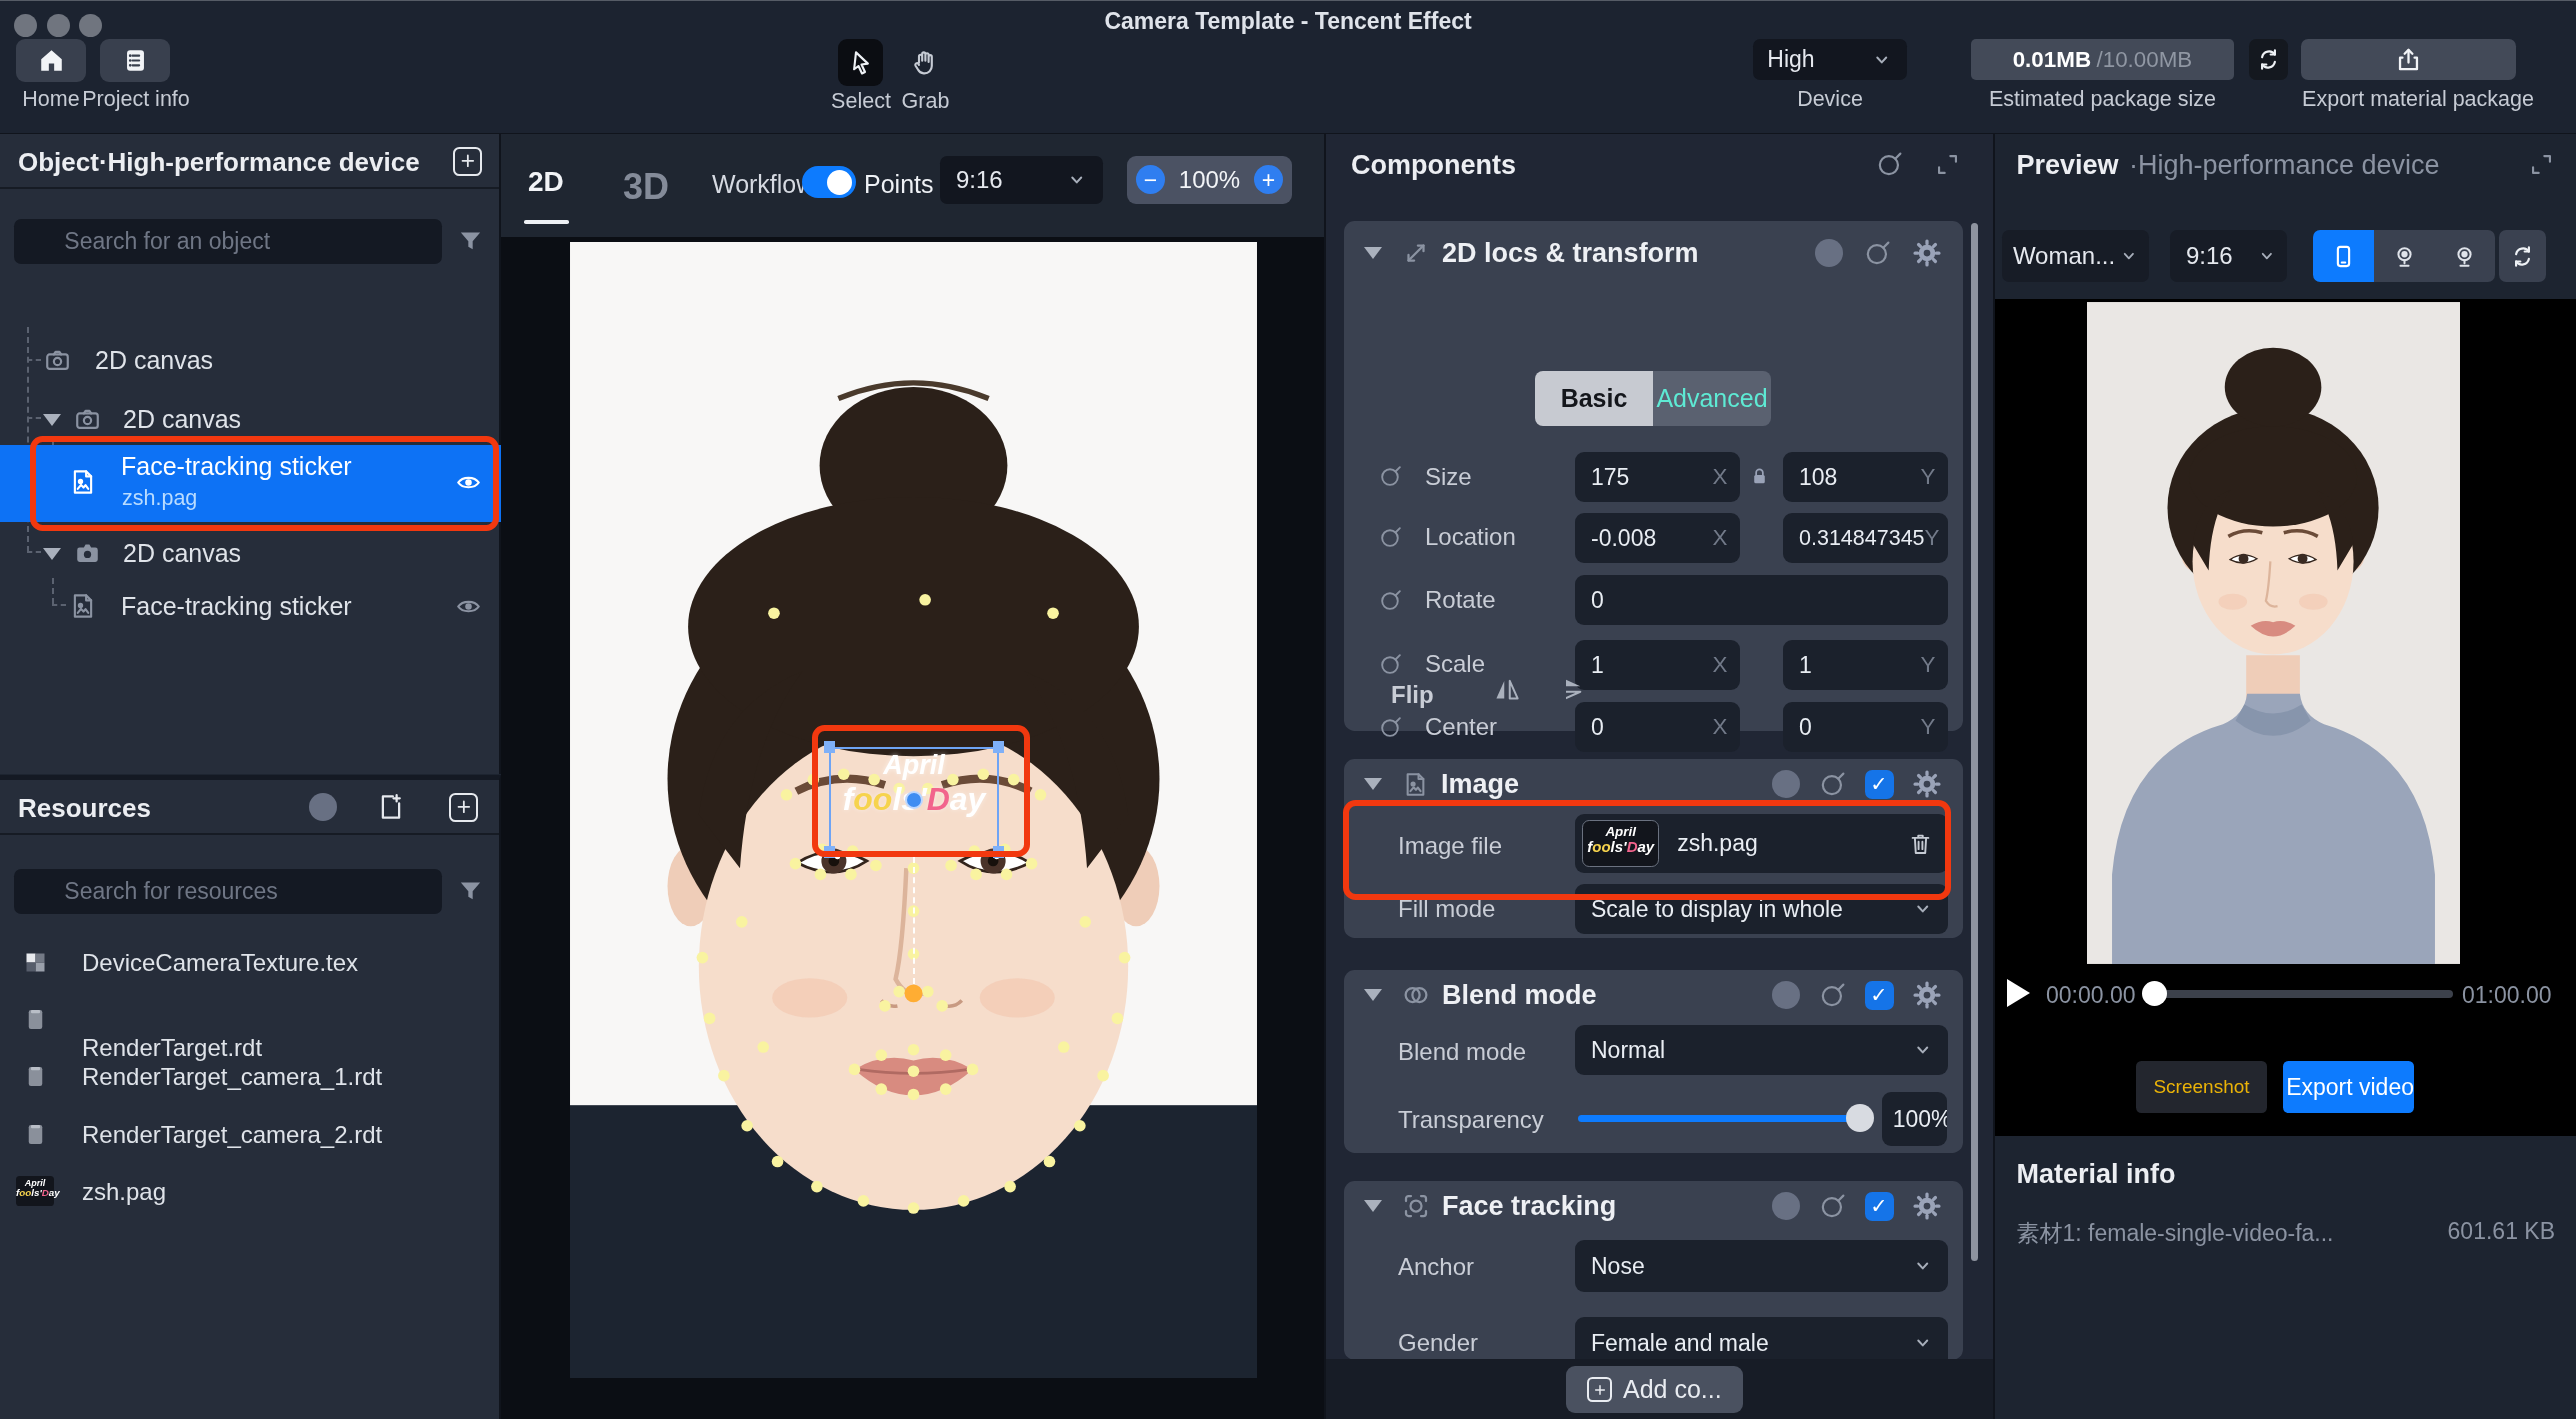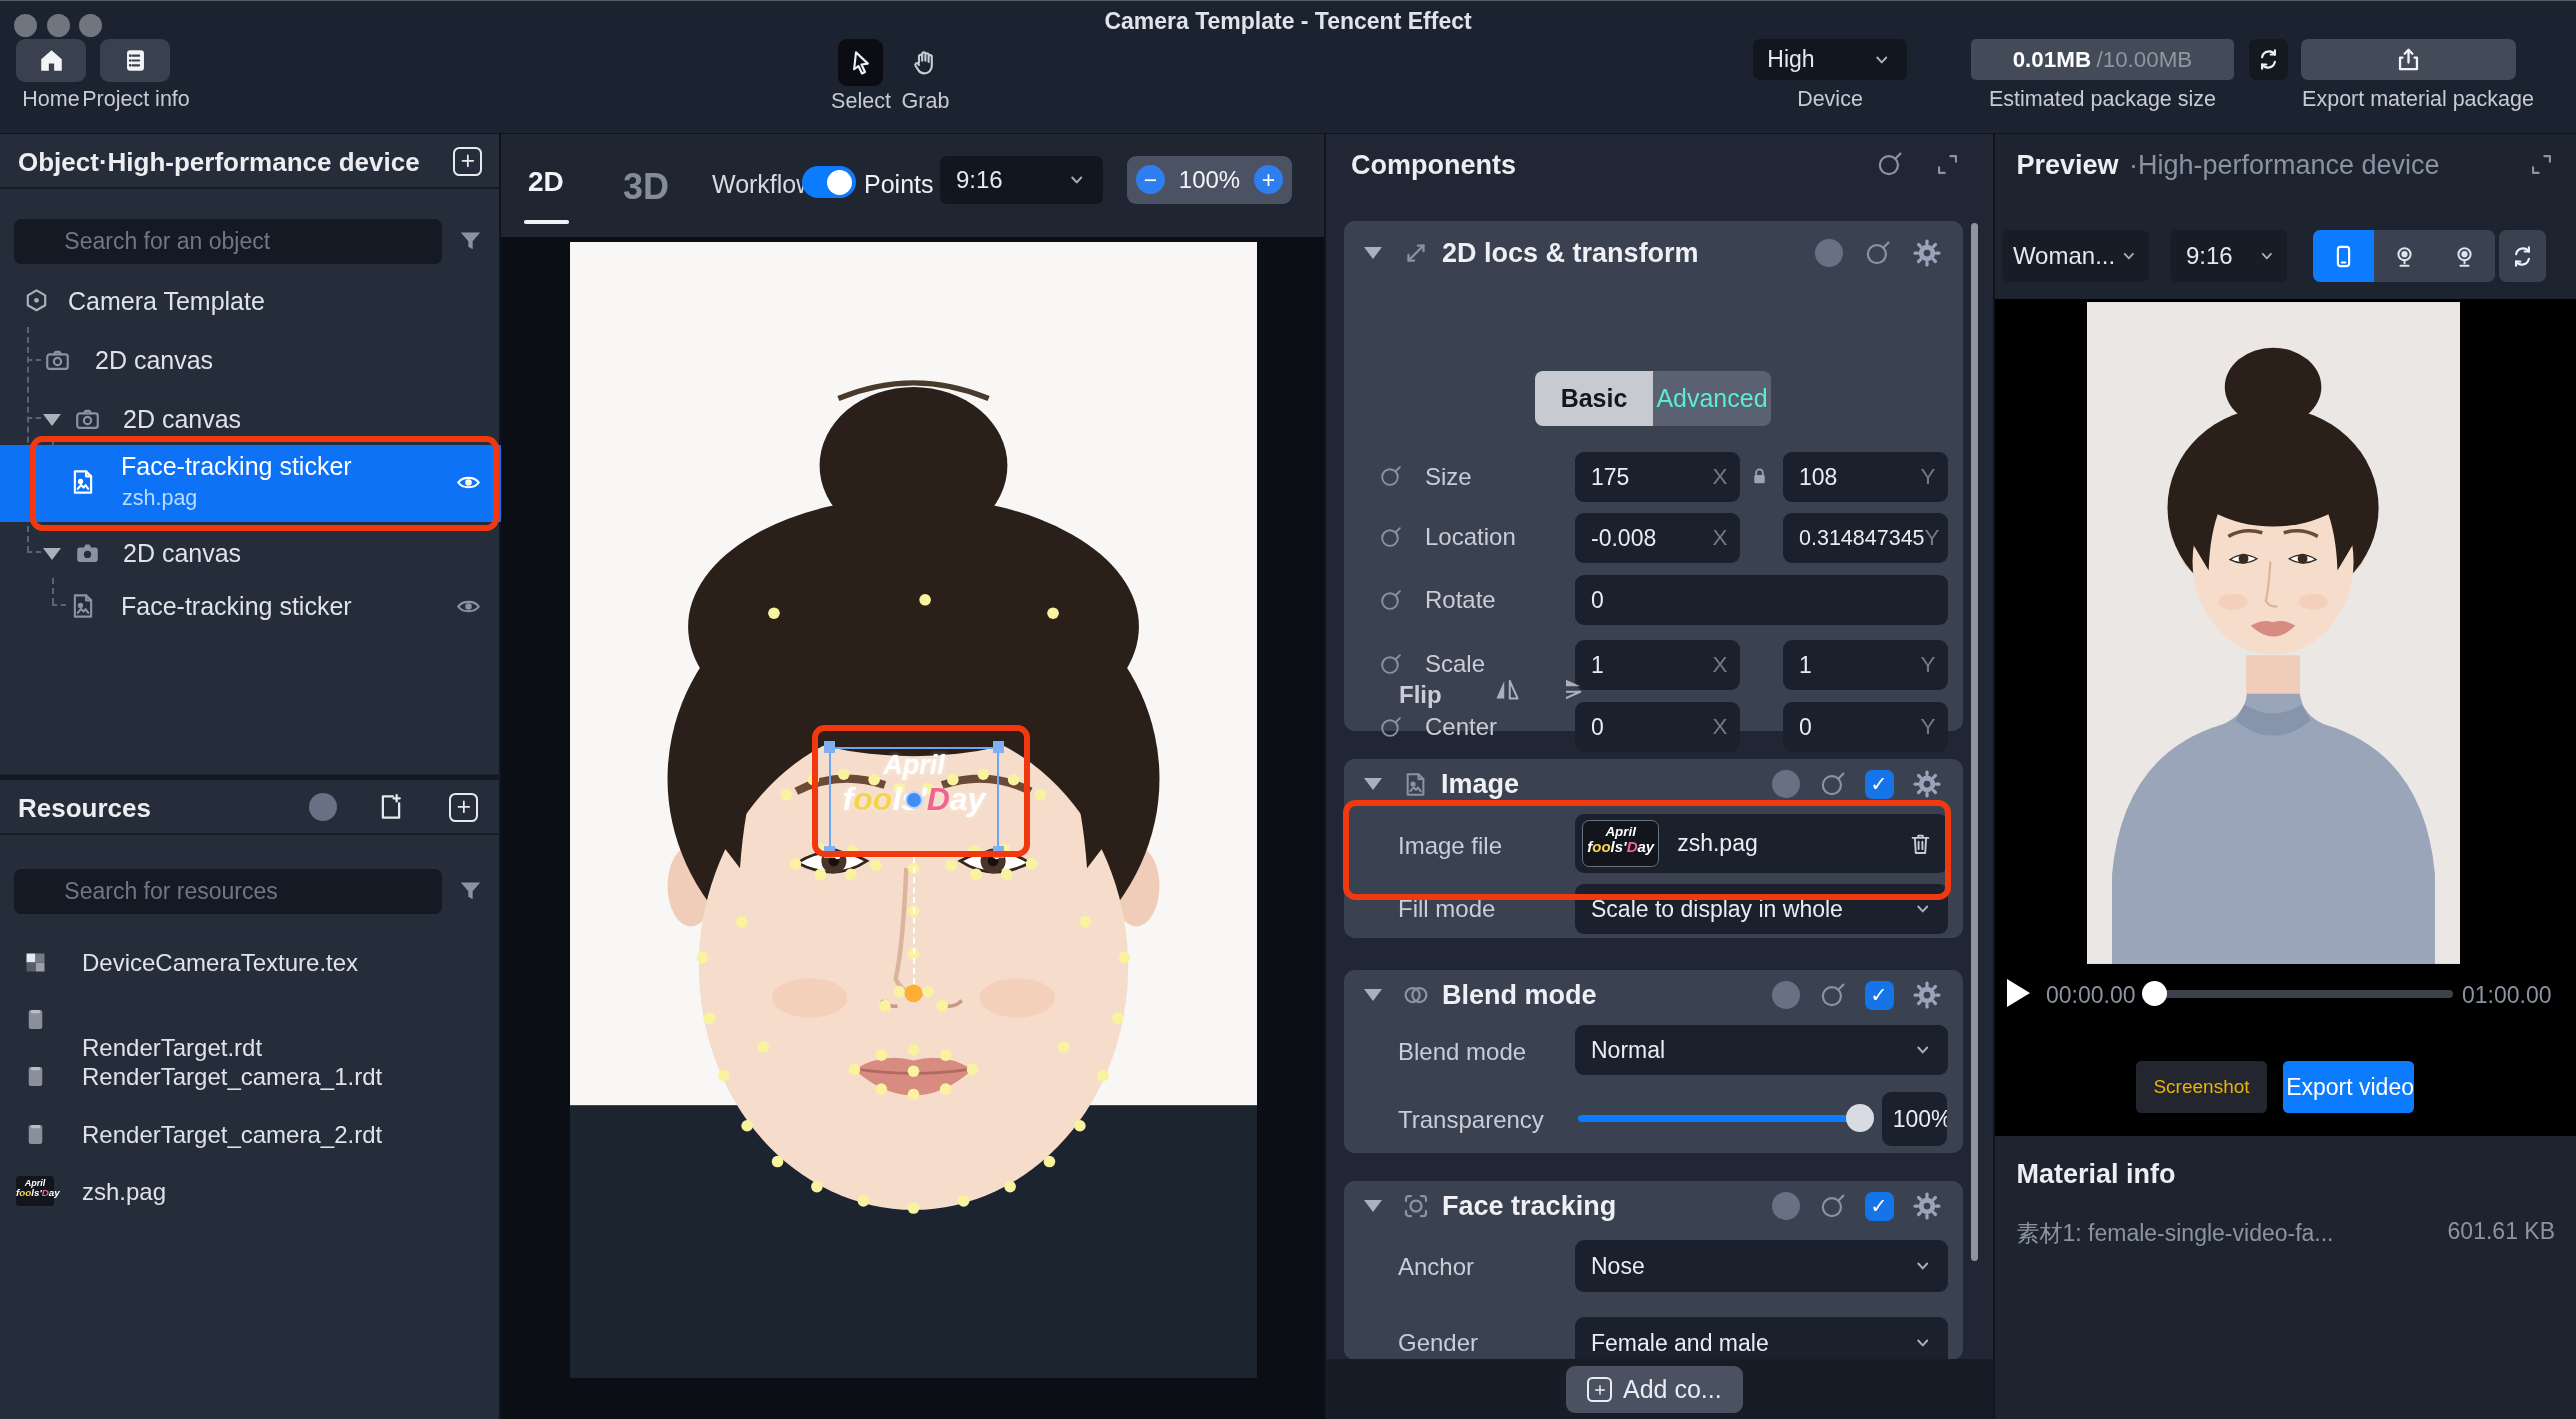--- a/index.html
+++ b/index.html
@@ -276,26 +276,20 @@
 
   <div class="abs dashv" style="left:27px;top:193px;height:225px;"></div>
   <div class="abs dashstub" style="left:27px;top:225px;width:14.3px;"></div>
   <div class="abs dashstub" style="left:27px;top:283px;width:14.3px;"></div>
   <div class="abs dashstub" style="left:27px;top:417px;width:14.3px;"></div>
   <div class="abs dashv" style="left:52px;top:308px;height:40px;"></div>
   <div class="abs dashstub" style="left:52px;top:348px;width:14.3px;"></div>
   <div class="abs dashv" style="left:52px;top:444px;height:26px;"></div>
   <div class="abs dashstub" style="left:52px;top:470px;width:14.3px;"></div>
 
-  <div class="abs" style="left:0;top:140px;width:501px;height:54px;">
-    <svg class="ic abs" width="29" height="29" style="left:21.5px;top:12.5px;color:#aab1bd" viewBox="0 0 32 32">
-        <use href="#i-hexagon"></use>
-      </svg>
-    <span class="tree-label abs" style="left:68px;top:13.4px;">Camera Template</span>
-  </div>
 
   <div class="abs" style="left:0;top:199px;width:501px;height:54px;">
     <svg class="ic abs" width="29" height="29" style="left:43px;top:12.5px;color:#8b93a2" viewBox="0 0 32 32">
         <use href="#i-camera-o"></use>
       </svg>
     <span class="tree-label abs" style="left:95px;top:13.4px;">2D canvas</span>
   </div>
 
   <div class="abs" style="left:0;top:258px;width:501px;height:54px;">
     <div class="caret abs" style="left:43px;top:21.5px;"></div>
@@ -623,21 +617,21 @@
     <span class="row-label abs" style="left:81px;top:492px;">Center</span>
     <div class="field abs" style="left:231px;top:481px;width:165px;height:50px;padding:0 12.5px 0 16px;">
       <span style="flex:1;">0</span>
         <span class="suffix">X</span>
     </div>
     <div class="field abs" style="left:439px;top:481px;width:165px;height:50px;padding:0 12.5px 0 16px;">
       <span style="flex:1;">0</span>
         <span class="suffix">Y</span>
     </div>
 
-    <span class="row-label abs" style="left:47px;top:458px;top:460px;left:47px;top:460px;font-weight:bold;top:460px;margin-left:8px;">Flip</span>
+    <span class="row-label abs" style="left:47px;top:458px;top:460px;left:47px;top:460px;font-weight:bold;top:460px;">Flip</span>
     <svg class="ic abs" width="30" height="30" style="left:148px;top:453px;color:#aab1bd" viewBox="0 0 34 34">
         <use href="#i-fliph"></use>
       </svg>
     <svg class="ic abs" width="30" height="30" style="left:222px;top:453px;color:#aab1bd" viewBox="0 0 34 34">
         <use href="#i-fliph" transform="rotate(90 12 12)"></use>
       </svg>
   </div>
 
   <div class="card" style="top:625px;height:179px;">
     <div class="sec-head" style="top:3.6px;height:43px;">

